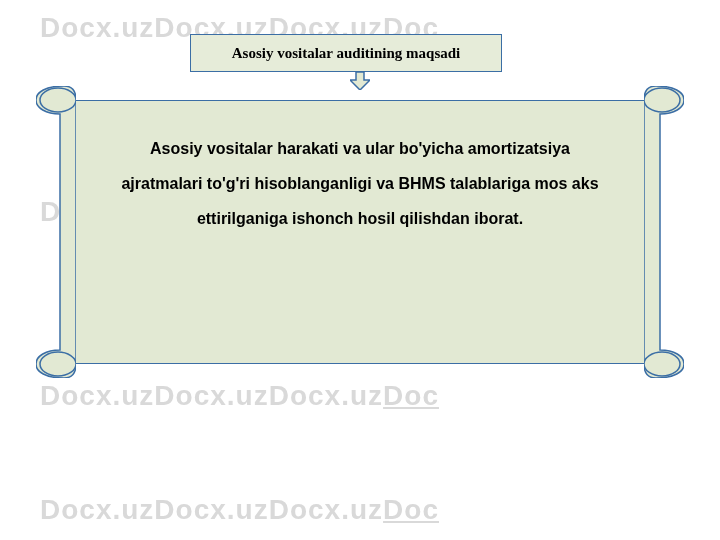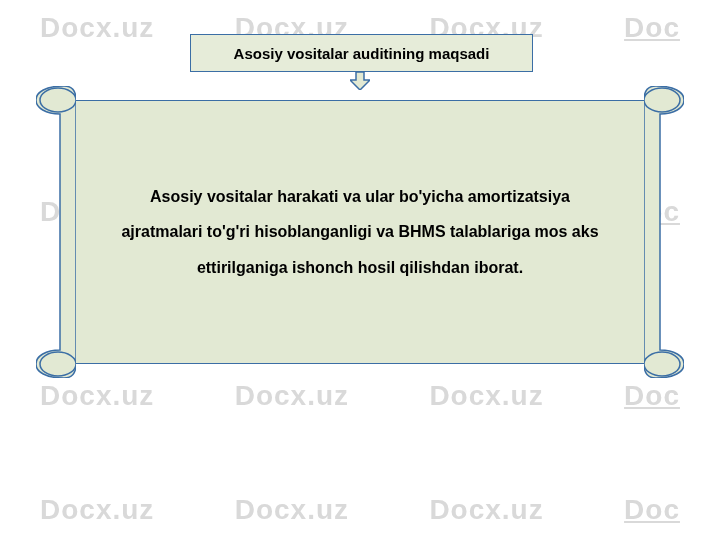--- a/index.html
+++ b/index.html
@@ -14,21 +14,20 @@
       background: #ffffff;
       font-family: "Segoe UI", Arial, sans-serif;
       position: relative;
       overflow: hidden;
     }
 
     .watermark-row {
       position: absolute;
       width: 100%;
       display: flex;
-      justify-content: space-between;
       padding: 0 40px;
       color: #d9d9d9;
       font-size: 28px;
       font-weight: 600;
       letter-spacing: 1px;
       pointer-events: none;
       user-select: none;
     }
 
     .watermark-row.row1 { top: 12px; }
@@ -38,30 +37,31 @@
 
     .watermark-row span:last-child {
       overflow: hidden;
       text-decoration: underline;
     }
 
     .title-box {
       position: absolute;
       top: 34px;
       left: 190px;
-      width: 343px;
+      width: 312px;
       height: 38px;
       background: #e6ecd9;
       border: 1.5px solid #3b6ea5;
       display: flex;
       align-items: center;
       justify-content: center;
       font-size: 15px;
       font-weight: 700;
       color: #000;
+      font-family: Liberation Serif, serif;
     }
 
     .arrow-down {
       position: absolute;
       top: 72px;
       left: 350px;
       width: 20px;
       height: 18px;
     }
 
@@ -81,21 +81,21 @@
     .scroll-body {
       position: absolute;
       top: 0;
       left: 28px;
       right: 28px;
       height: 264px;
       background: #e2e9d3;
       border-top: 1.5px solid #3b6ea5;
       border-bottom: 1.5px solid #3b6ea5;
       display: flex;
-      align-items: center;
+      align-items: flex-start;
       justify-content: center;
       padding: 30px 50px;
     }
 
     .scroll-text {
       text-align: center;
       font-size: 16px;
       font-weight: 700;
       color: #000;
       line-height: 2.2;

